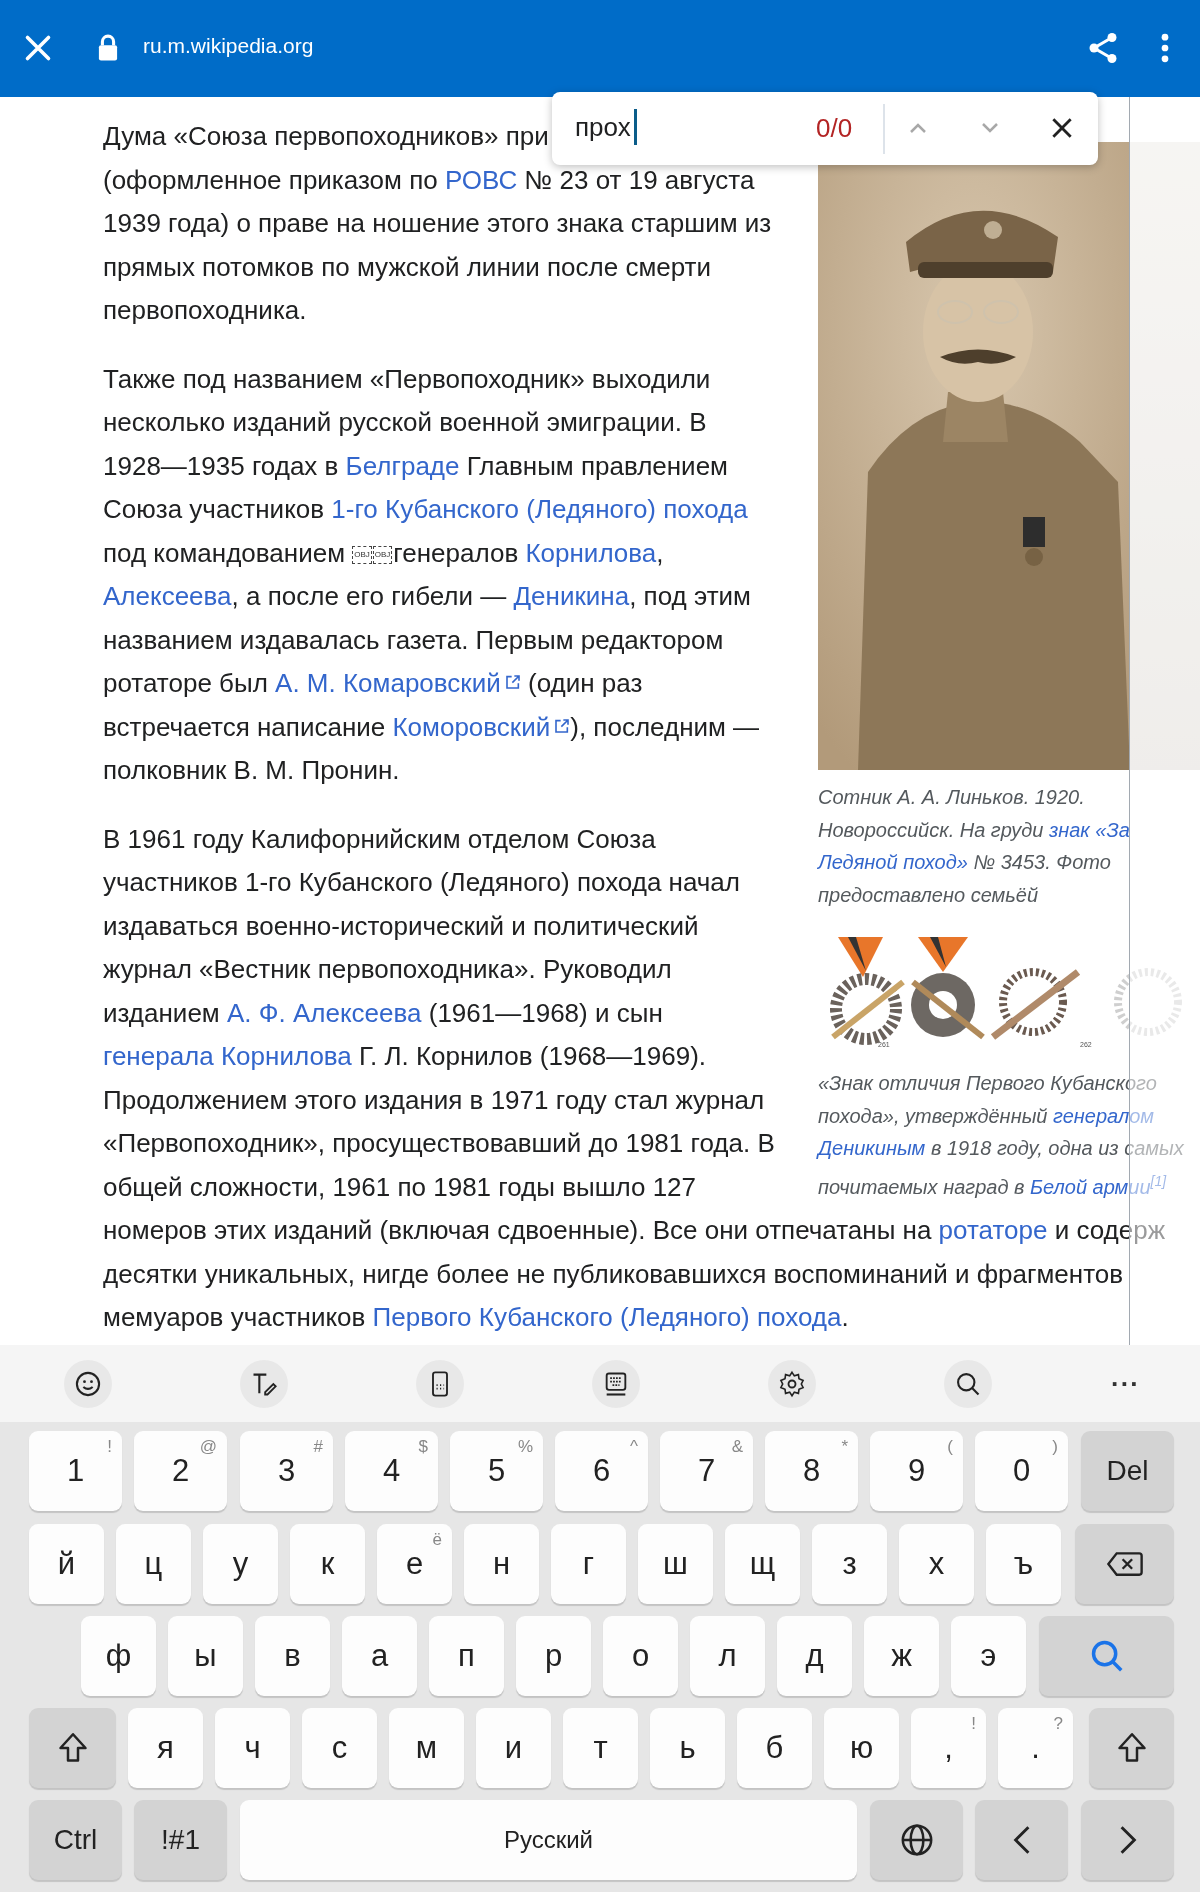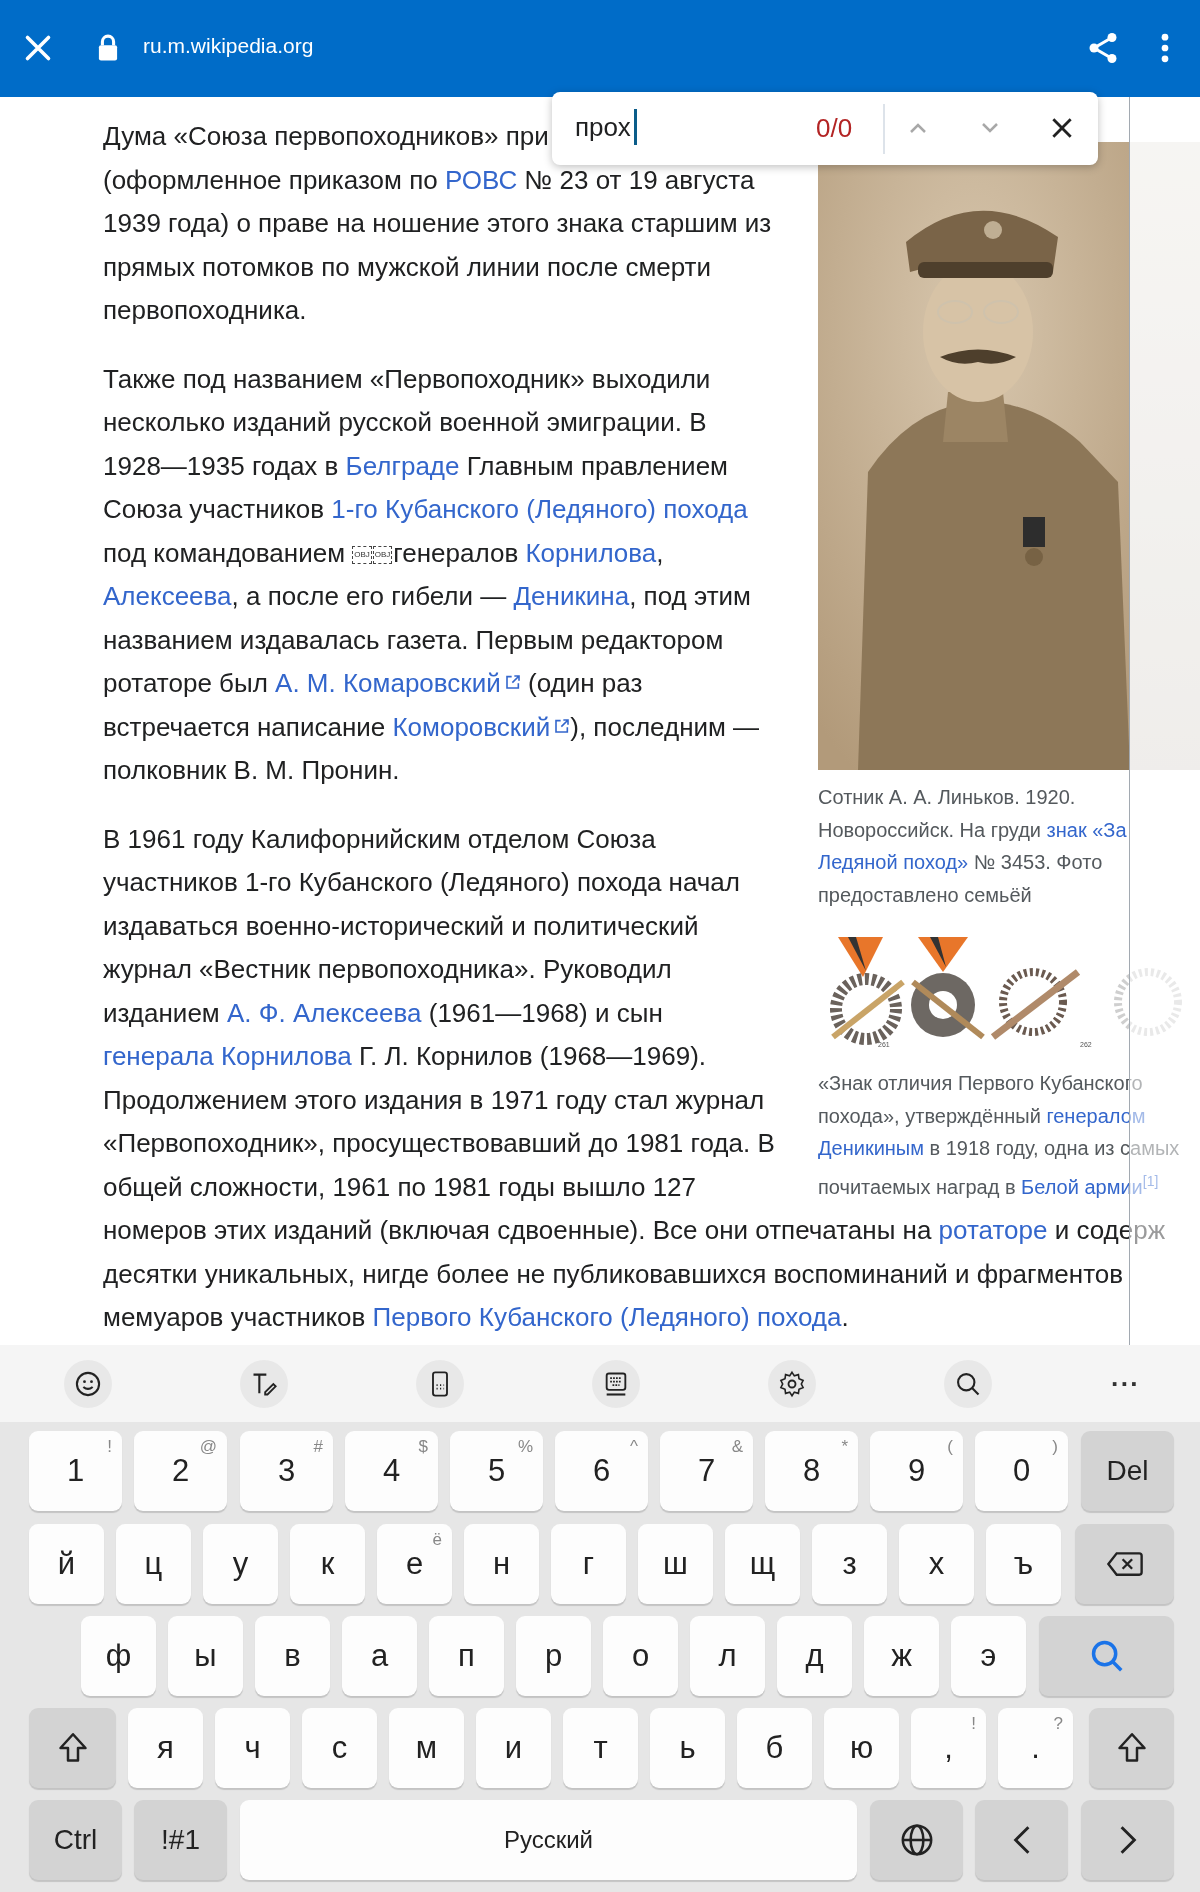--- a/index.html
+++ b/index.html
@@ -19,21 +19,21 @@
   .article { position: absolute; left: 103px; top: 18px; width: 1111px; font-size: 26px; line-height: 43.5px; color: #202122; }
   .article p { margin-bottom: 25px; }
   .article a { color: #3366cc; text-decoration: none; }
   .ext { display: inline-block; width: 16px; height: 16px; margin-left: 4px; vertical-align: 2px; }
   .objbox { display: inline-block; font-size: 8px; line-height: 16px; border: 1px dashed #444; padding: 0 1px; vertical-align: 5px; color:#333; margin-right:1px; }
   .lw { display:block; width: 700px; }
 
   .figure { position: absolute; left: 818px; top: 45px; width: 382px; }
   .photo { width: 312px; height: 628px; background: linear-gradient(180deg,#c8b397 0%,#bba383 40%,#8a7558 100%); position: relative; overflow: hidden; }
   .photo-right { position: absolute; left: 1130px; top: 45px; width: 70px; height: 628px; background: linear-gradient(180deg,#ece9e4,#dcd8d2); }
-  .caption { position: absolute; font-size: 20px; line-height: 32.5px; color: #54595d; }
+  .caption { position: absolute; font-size: 20px; line-height: 32.5px; color: #54595d; font-style: italic; }
   .caption a { color: #3366cc; text-decoration: none; }
   .medals { position: absolute; left: 818px; top: 840px; width: 382px; height: 115px; }
   .fade-cover { position: absolute; left: 1129px; top: 0; width: 71px; height: 1248px; background: rgba(255,255,255,0.55); border-left: 1px solid #a2a9b1; pointer-events: none; }
 
   
   .findbar { position: absolute; left: 552px; top: 92px; width: 546px; height: 73px; background: #fff; border-radius: 8px; box-shadow: 0 2px 8px rgba(0,0,0,0.25); }
   .findbar .query { position: absolute; left: 23px; top: 20px; font-size: 26px; color: #202122; border: none; outline: none; background: transparent; width: 190px; }
   .findbar .caret { position: absolute; left: 82px; top: 17px; width: 3px; height: 36px; background: #0b5d8a; }
   .findbar .count { position: absolute; left: 264px; top: 21px; font-size: 26px; color: #b32424; }
   .findbar .sep { position: absolute; left: 331px; top: 12px; width: 2px; height: 50px; background: #dde3ea; }

